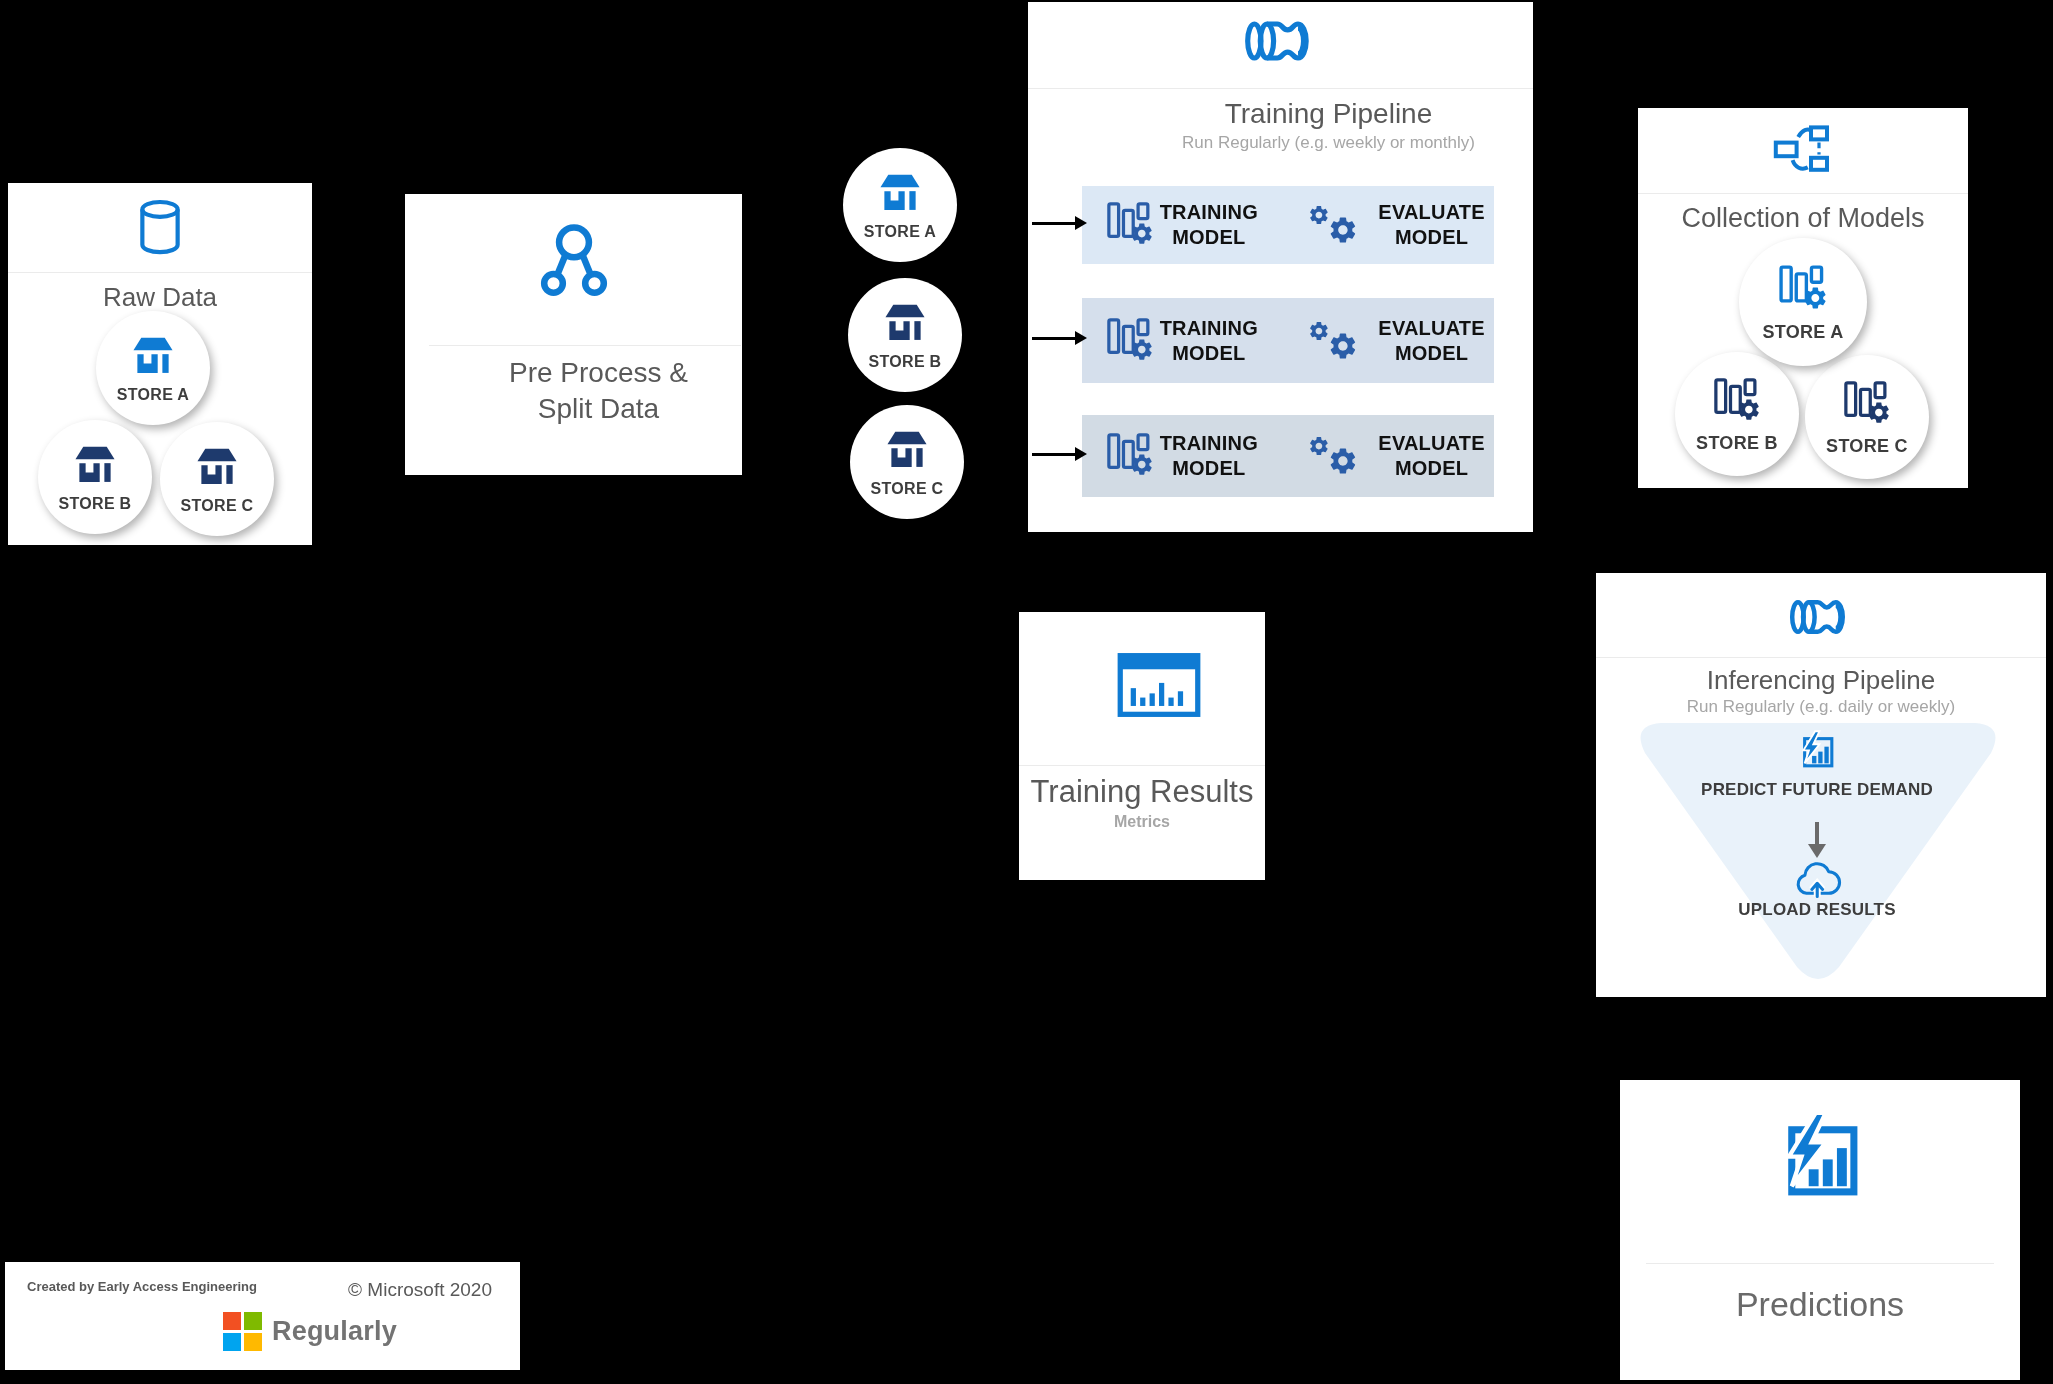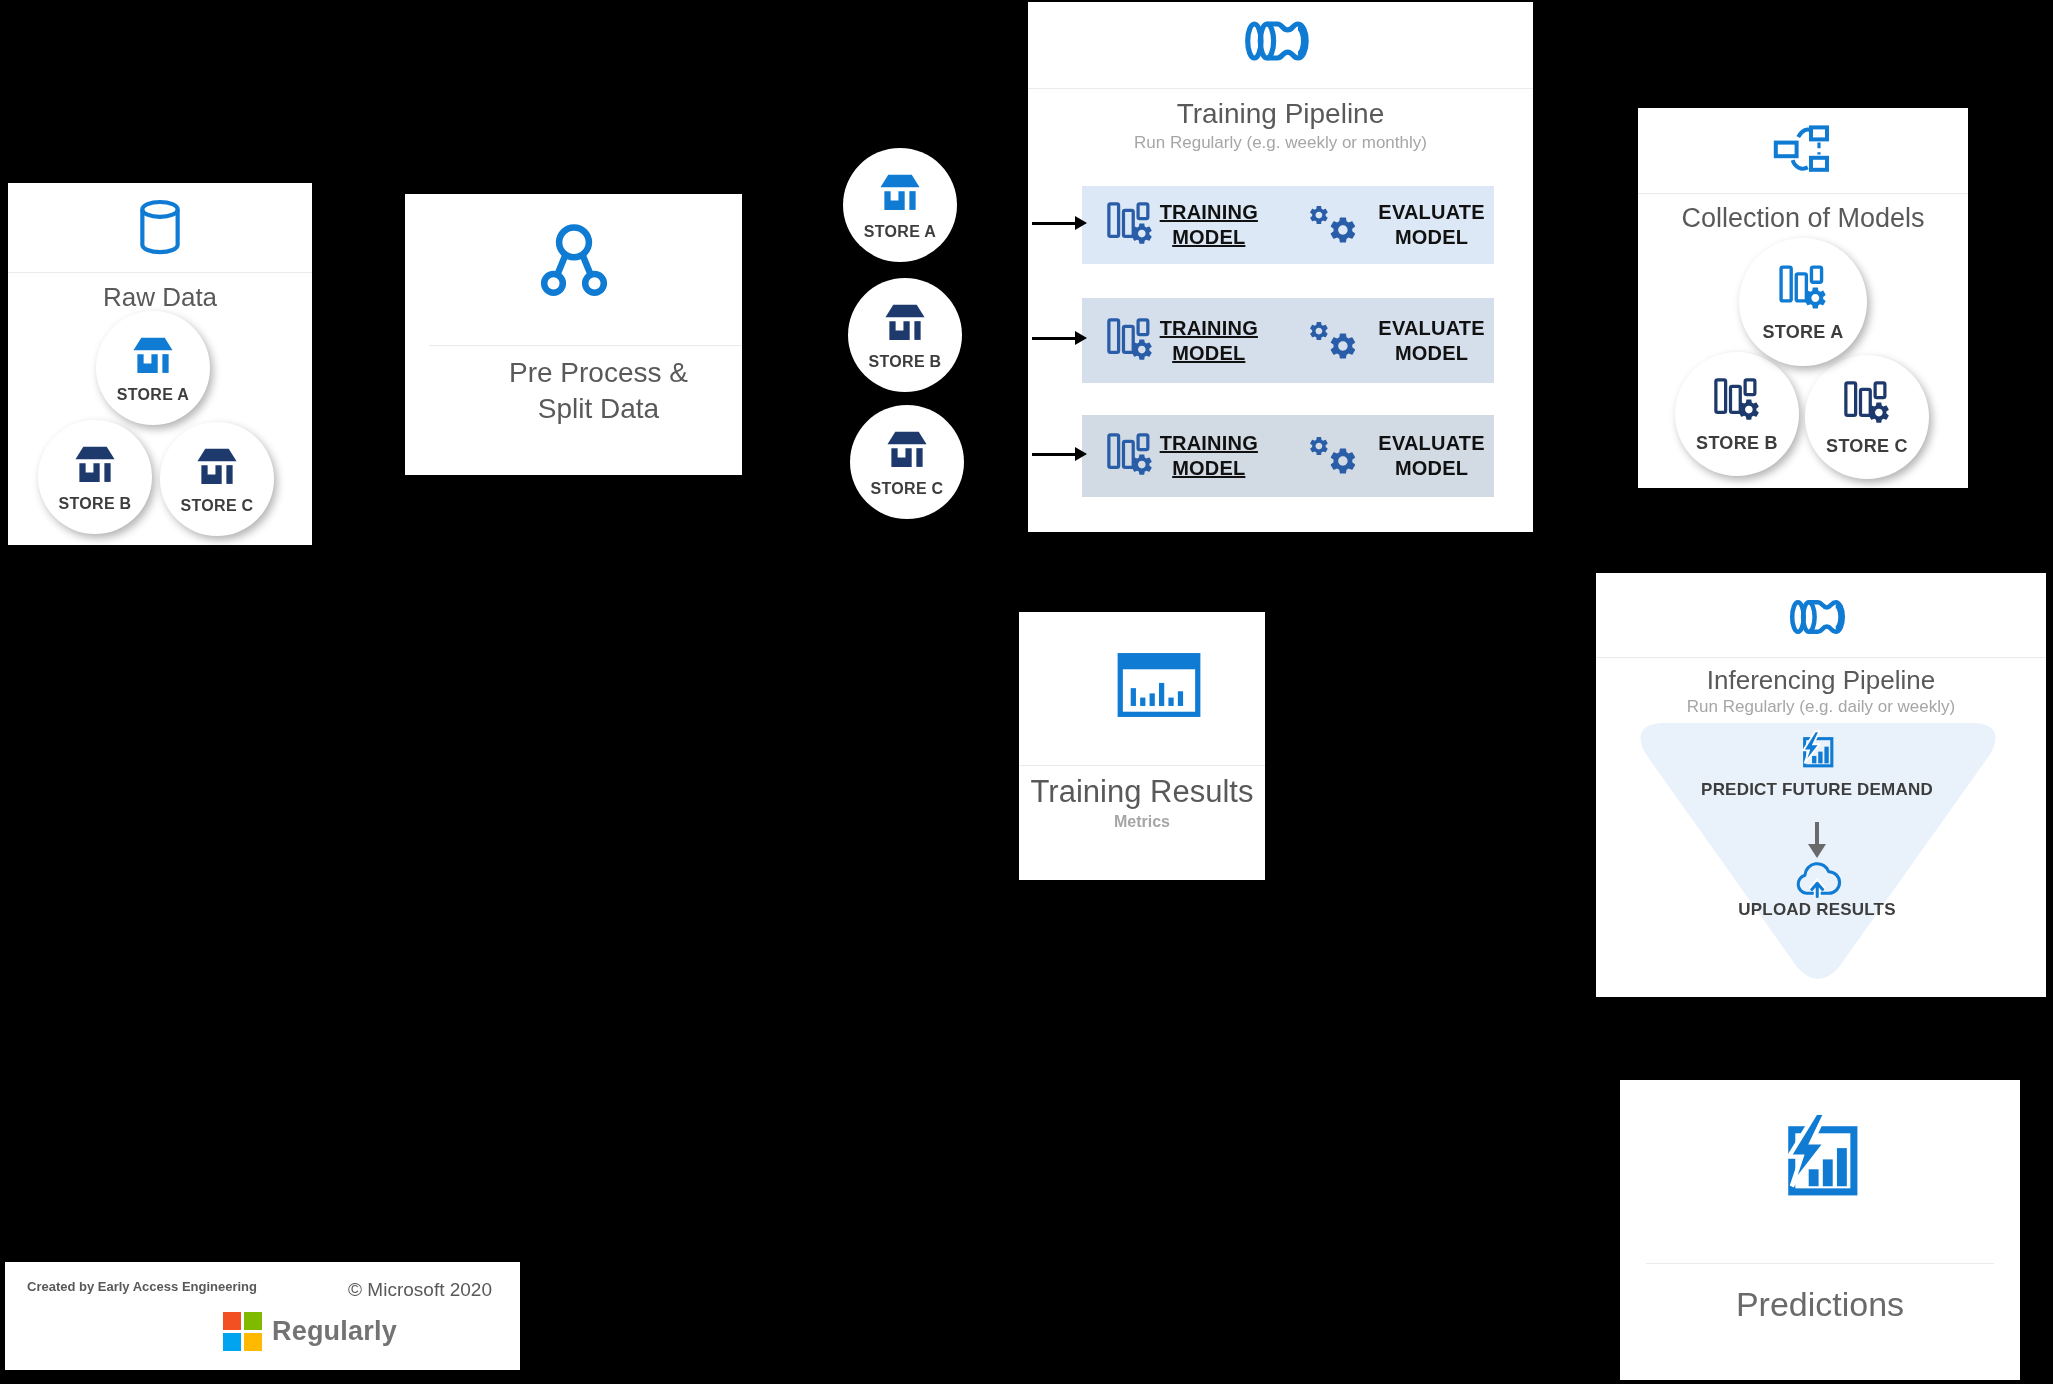--- a/index.html
+++ b/index.html
@@ -35,31 +35,31 @@
   #raw-db-icon{position:absolute;left:126px;top:14px;}
 
   
   #preprocess{left:405px;top:194px;width:337px;height:281px;padding-left:25px;}
   #preprocess .divider{left:24px;top:151px;width:312px;}
   #preprocess .t1{top:163px;font-size:28px;}
   #preprocess .t2{top:199px;font-size:28px;}
   #split-icon{position:absolute;left:124px;top:26px;}
 
   
-  #train-pipe{left:1028px;top:2px;width:505px;height:530px;}
+  #train-pipe{left:1028px;top:2px;width:505px;height:530px;padding-left:48px;}
   #train-pipe .divider{left:0;top:86px;width:100%;}
   #train-pipe .title{top:96px;font-size:28px;}
   #train-pipe .subtitle{top:131px;font-size:17px;}
   #tp-icon{position:absolute;left:216px;top:14px;}
   .train-row{position:absolute;left:54px;width:412px;display:flex;align-items:center;}
   #row-0{top:184px;height:78px;background:var(--row1-bg);}
   #row-1{top:296px;height:85px;background:var(--row2-bg);}
   #row-2{top:413px;height:82px;background:var(--row3-bg);}
   .row-cap{font-size:20px;font-weight:700;color:#111;text-align:center;line-height:1.25;letter-spacing:.2px;}
-  .row-cap.train{width:118px;margin-left:0;text-decoration:underline;}
+  .row-cap.train{width:118px;margin-left:0;}
   .row-cap.eval{width:126px;margin-left:14px;margin-right:6px;}
   .row-icon-model{margin-left:22px;}
   .row-icon-gears{margin-left:44px;}
 
   .h-arrow{position:absolute;height:3px;background:var(--arrow-black);}
   .h-arrow::after{content:"";position:absolute;right:-11px;top:-6px;border-left:12px solid var(--arrow-black);
                   border-top:7px solid transparent;border-bottom:7px solid transparent;}
 
   
   #collection{left:1638px;top:108px;width:330px;height:380px;}

